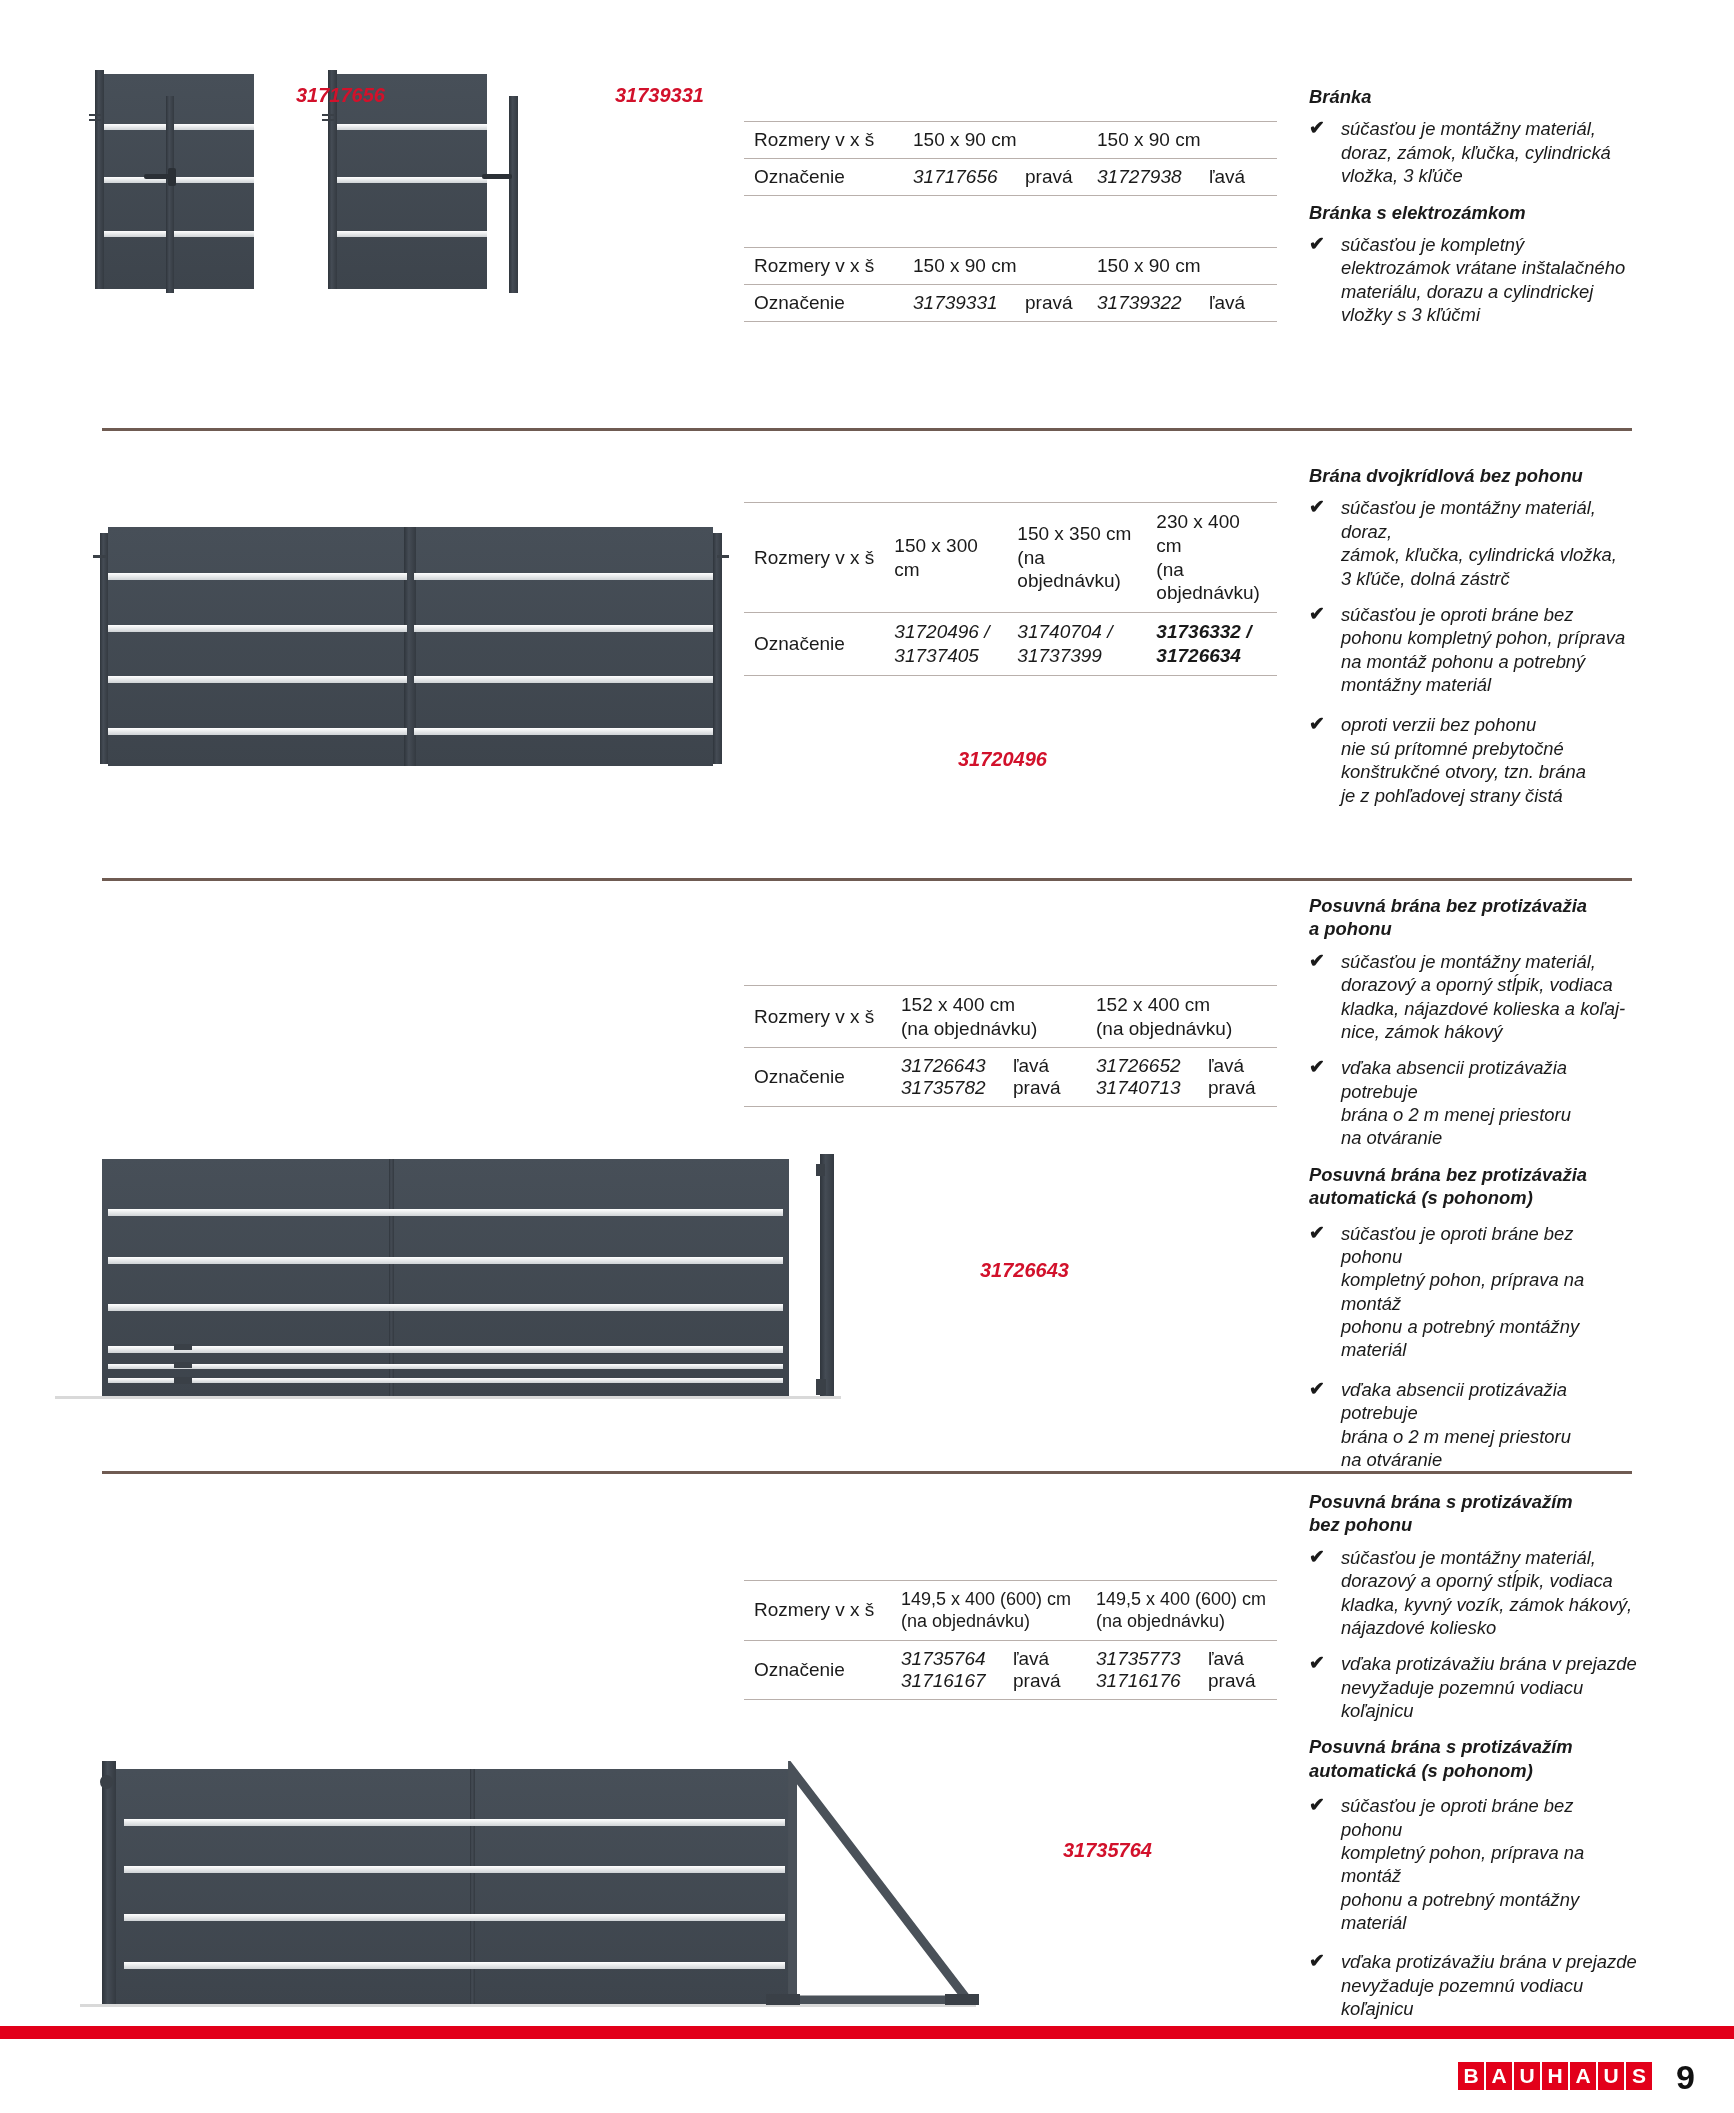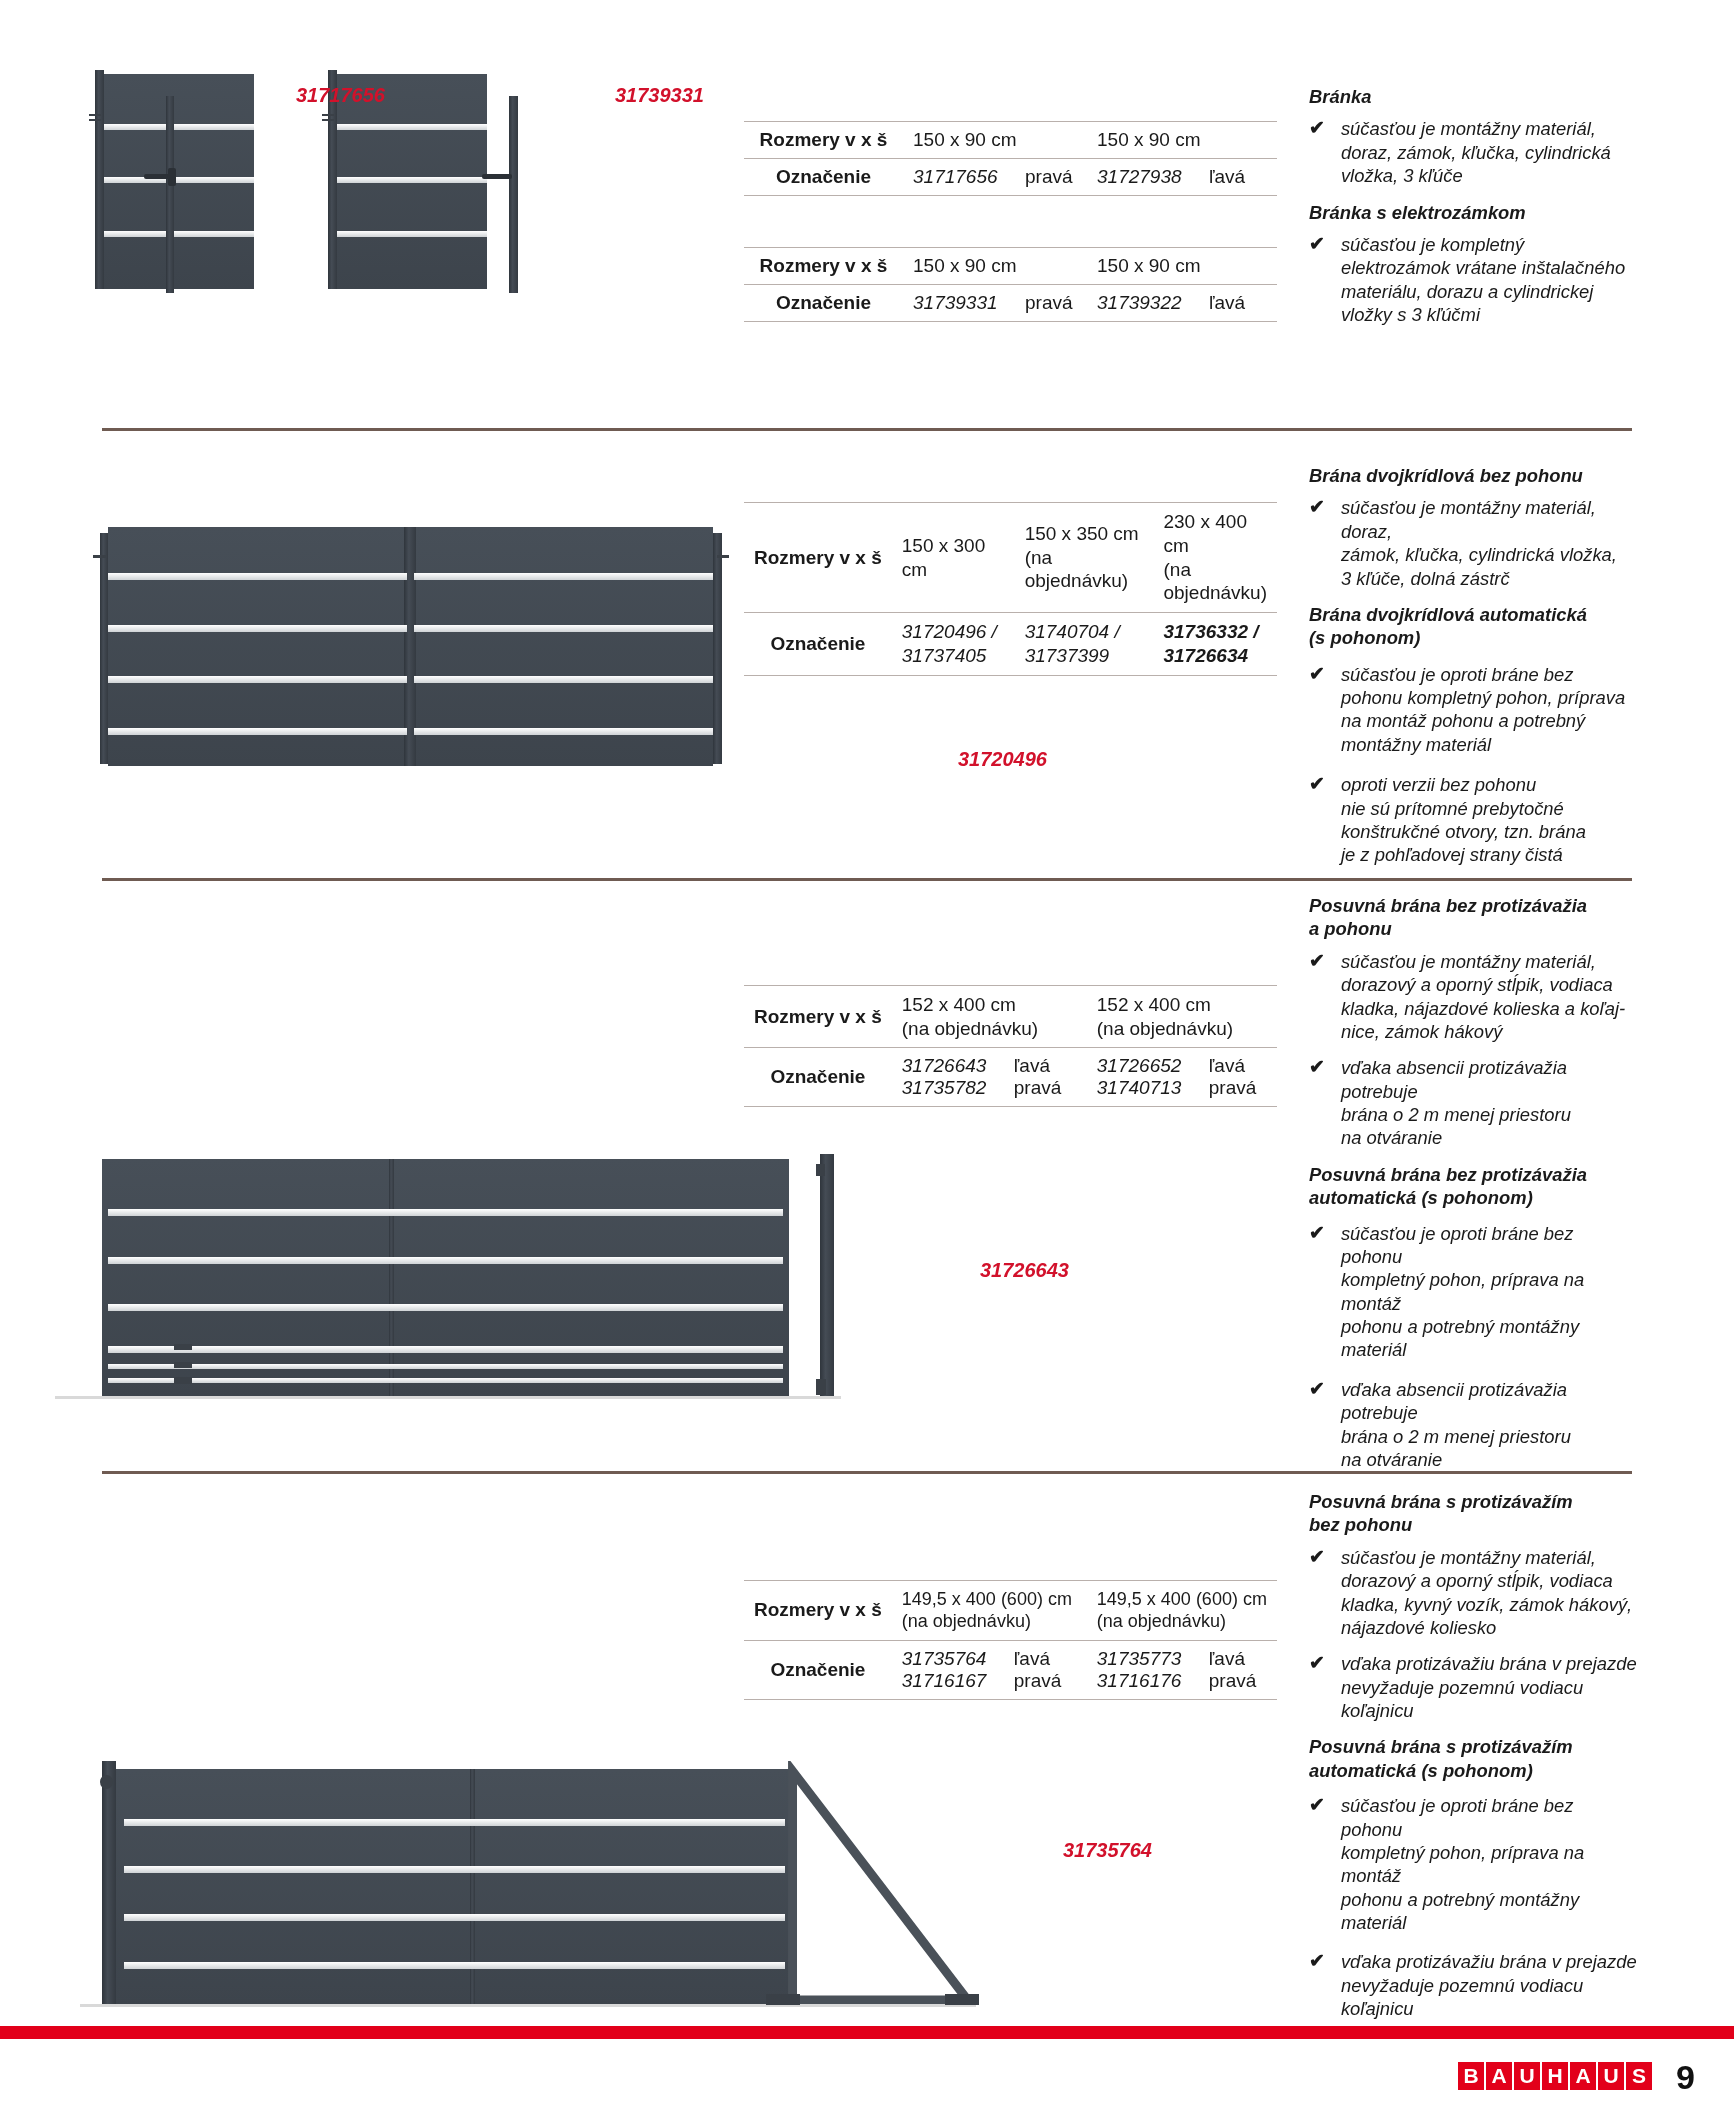--- a/index.html
+++ b/index.html
@@ -28,21 +28,21 @@
   .tbl-head {
     background:#6b574e; color:#ffffff;
     font-weight:bold; font-size:19px;
     padding:9px 12px; letter-spacing:0.1px;
   }
   .tbl-head-blank { background:#6b574e; }
   .tbl td {
     font-size:19px; padding:7px 10px; vertical-align:middle;
     border-bottom:1.5px solid #b9b0ac; background:#fff;
   }
-  .lbl { font-weight:bold; white-space:nowrap;text-align:center; }
+  .lbl { font-weight:normal; white-space:nowrap; }
   .art { font-style:italic; }
   .colhead {
     background:#6b574e; color:#fff; font-weight:bold; font-size:19px;
     padding:10px 10px 12px 10px; vertical-align:top; line-height:1.28;
     border-bottom:none;
   }
   .val { line-height:1.25; }
   .pair { display:flex; gap:14px; }
   .pair .num { font-style:italic; min-width:98px; }
 
@@ -253,22 +253,20 @@
       </table>
 
     <div class="desc" style="left:1309px;top:464px;">
       <h4 style="white-space:pre-line;">Brána dvojkrídlová bez pohonu</h4>
       <div class="bullet">
         <span class="ck">✔</span>
         <span class="bt" style="white-space:pre-line;">súčasťou je montážny materiál, doraz,
 zámok, kľučka, cylindrická vložka,
 3 kľúče, dolná zástrč</span>
       </div>
-      <h4 style="white-space:pre-line;">Brána dvojkrídlová automatická
-(s pohonom)</h4>
       <div class="bullet" style="margin-top:13px;">
         <span class="ck">✔</span>
         <span class="bt" style="white-space:pre-line;">súčasťou je oproti bráne bez
 pohonu kompletný pohon, príprava
 na montáž pohonu a potrebný
 montážny materiál</span>
       </div>
       <div class="bullet" style="margin-top:17px;">
         <span class="ck">✔</span>
         <span class="bt" style="white-space:pre-line;">oproti verzii bez pohonu

